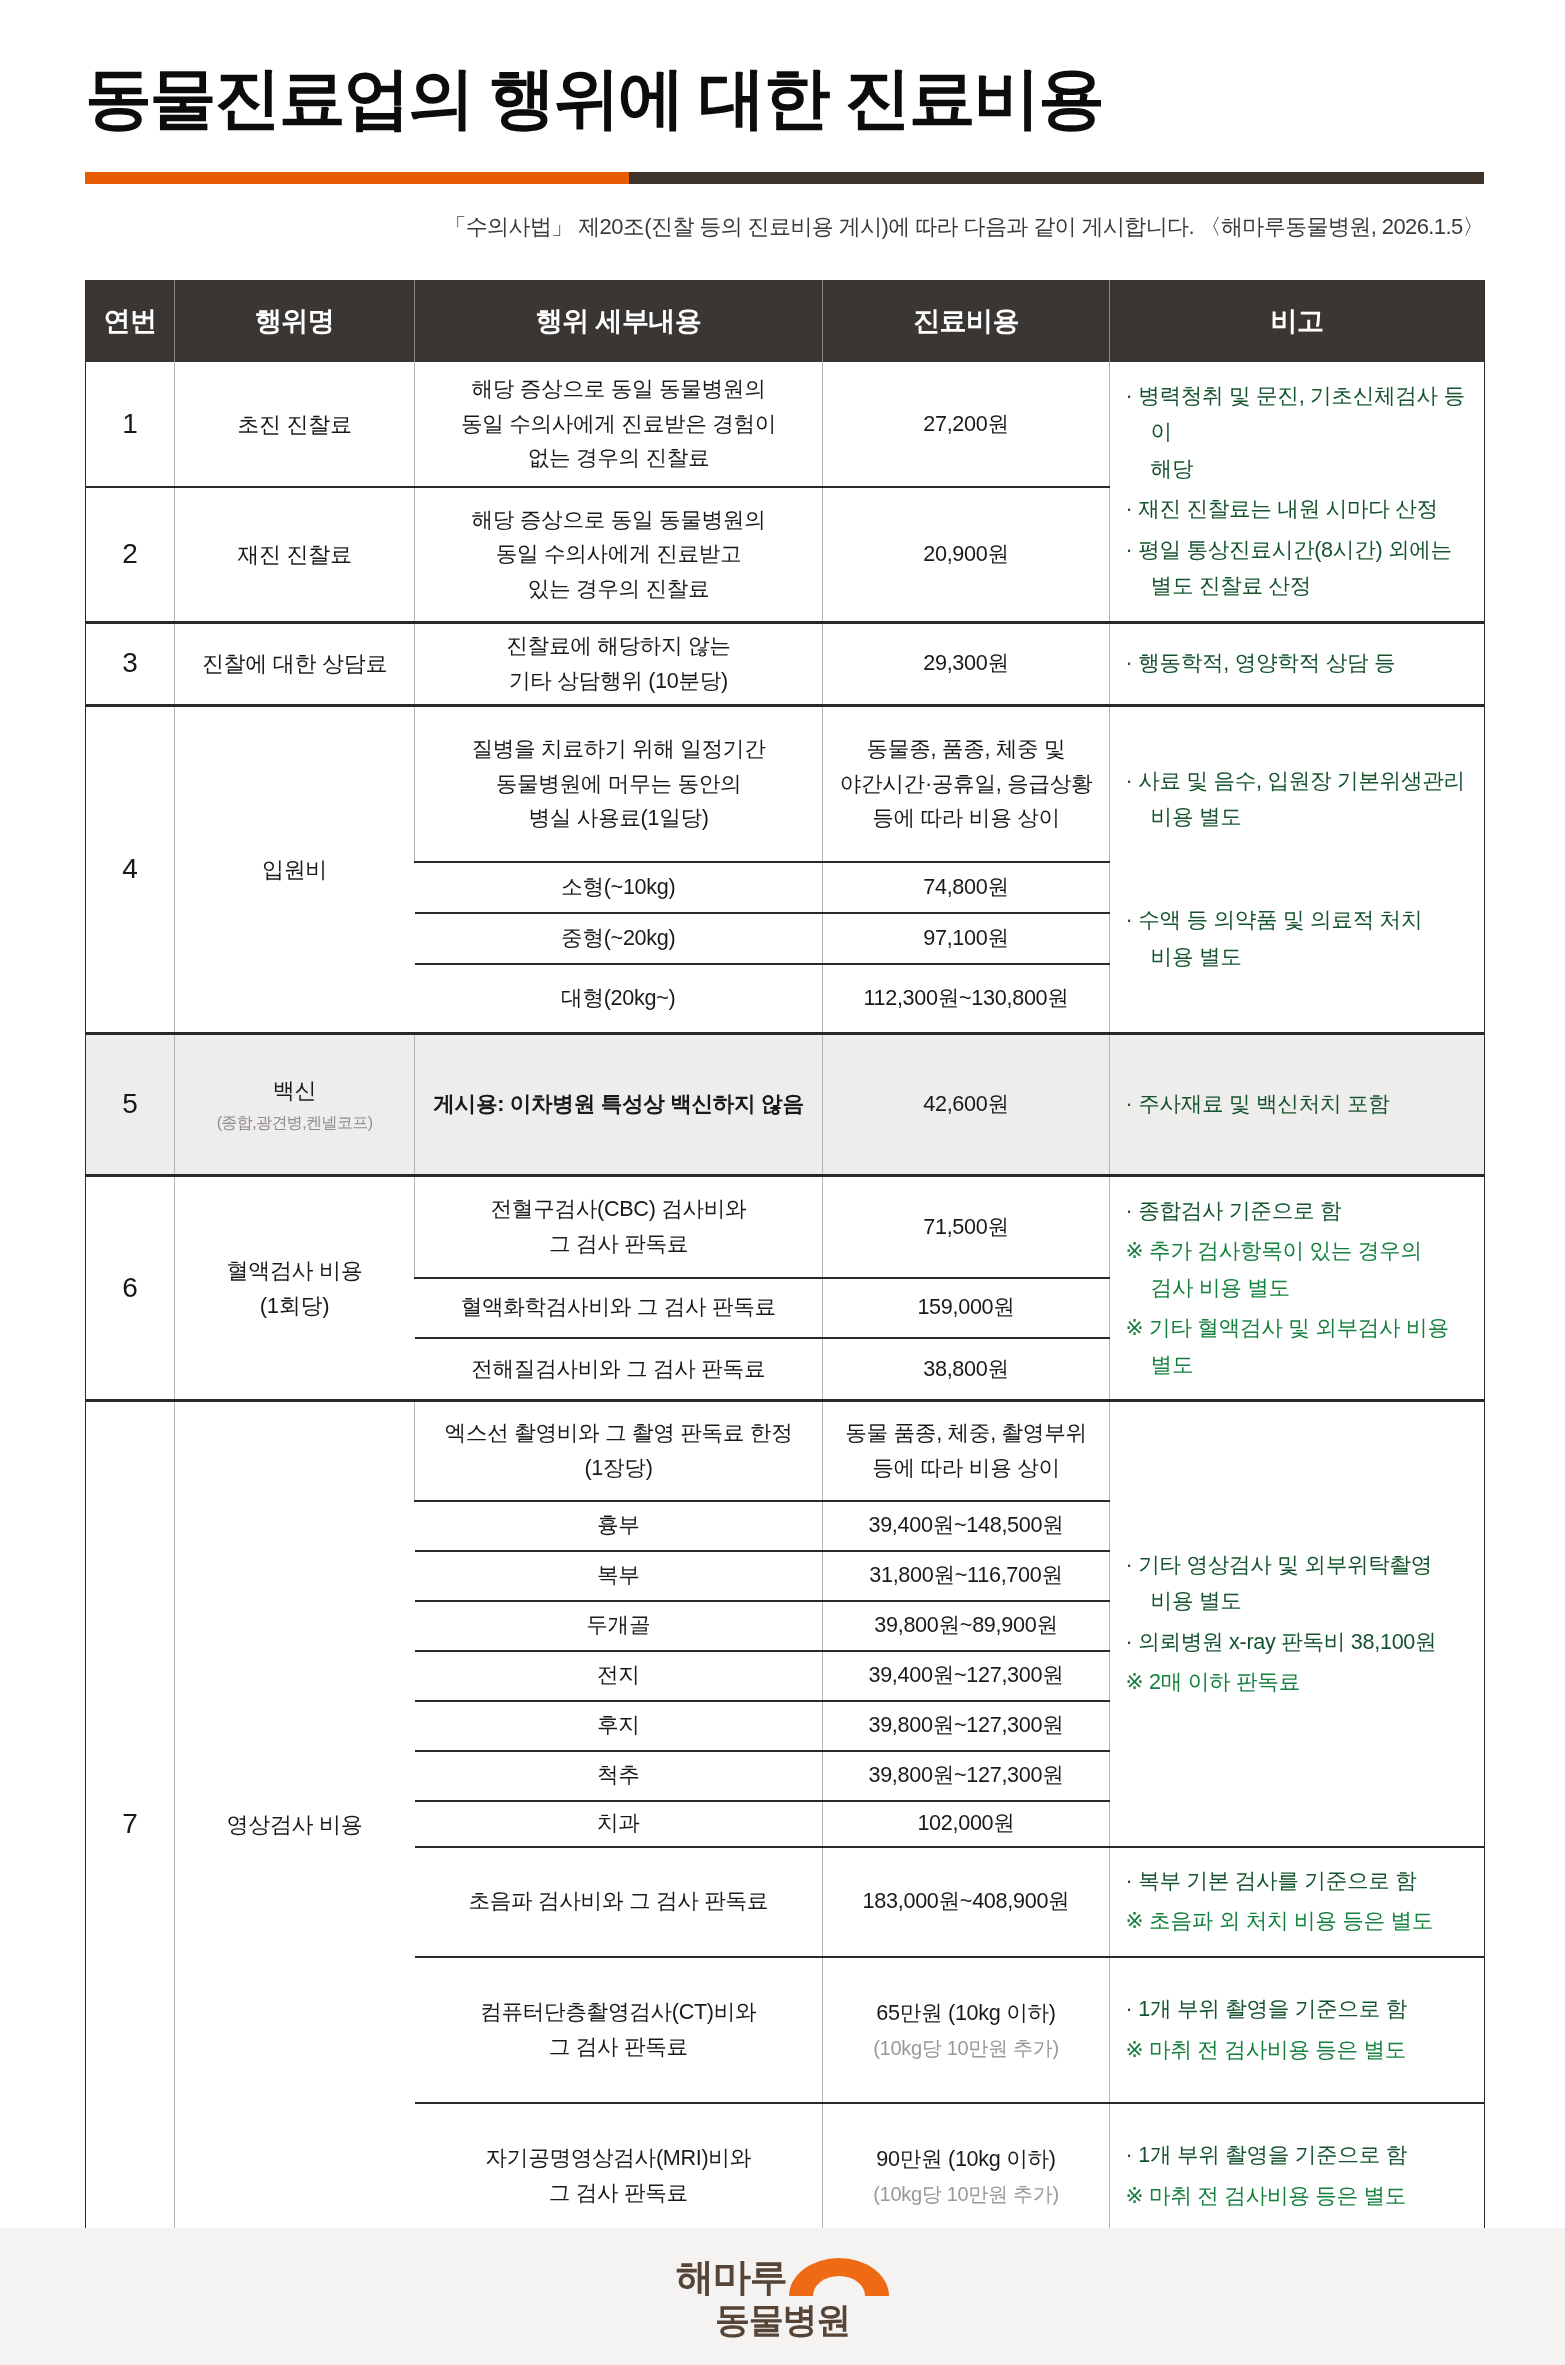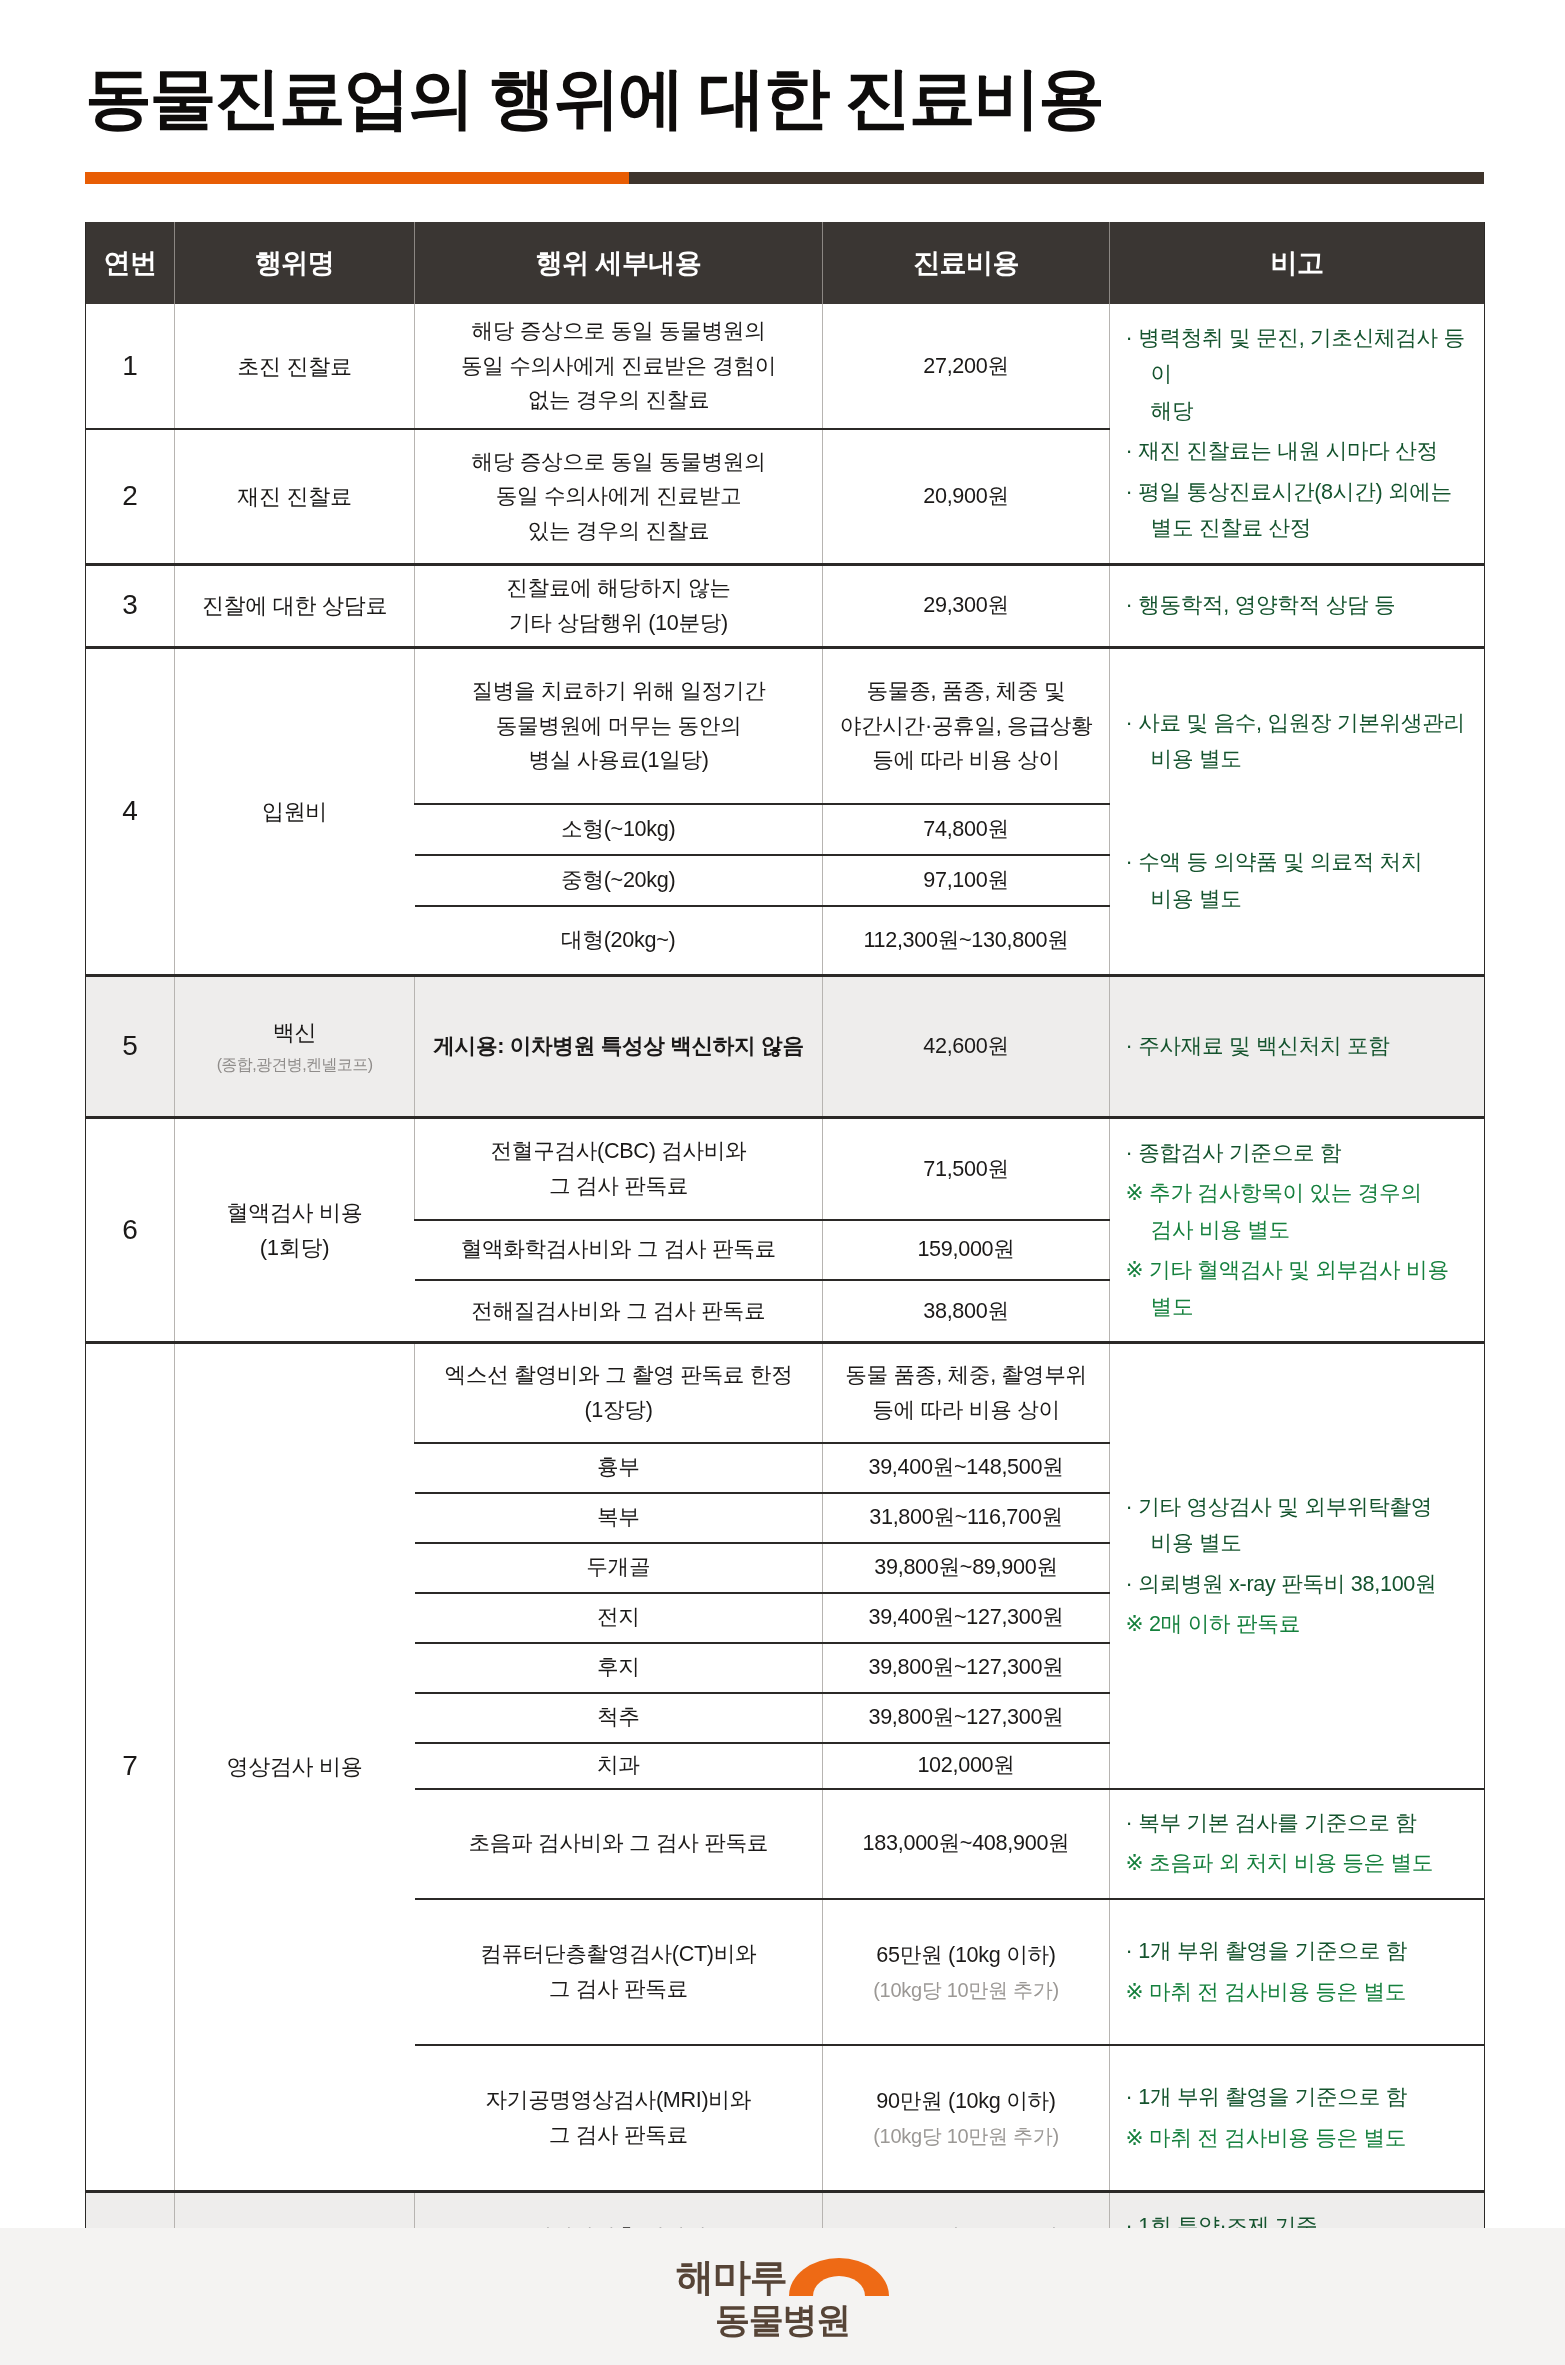--- a/index.html
+++ b/index.html
@@ -57,20 +57,21 @@
 <div class="page">
   <div class="content">
 
     <div class="title">동물진료업의 행위에 대한 진료비용</div>
 
     <div class="divider">
       <div class="seg-orange"></div>
       <div class="seg-dark"></div>
     </div>
 
+    <div class="subtitle">「수의사법」 제20조(진찰 등의 진료비용 게시)에 따라 다음과 같이 게시합니다. 〈해마루동물병원, 2026.1.5〉</div>
 
     <table class="fee">
       <colgroup>
         <col style="width:89px">
           <col style="width:240px">
           <col style="width:408px">
           <col style="width:287px">
           <col style="width:375px">
       </colgroup>
 

